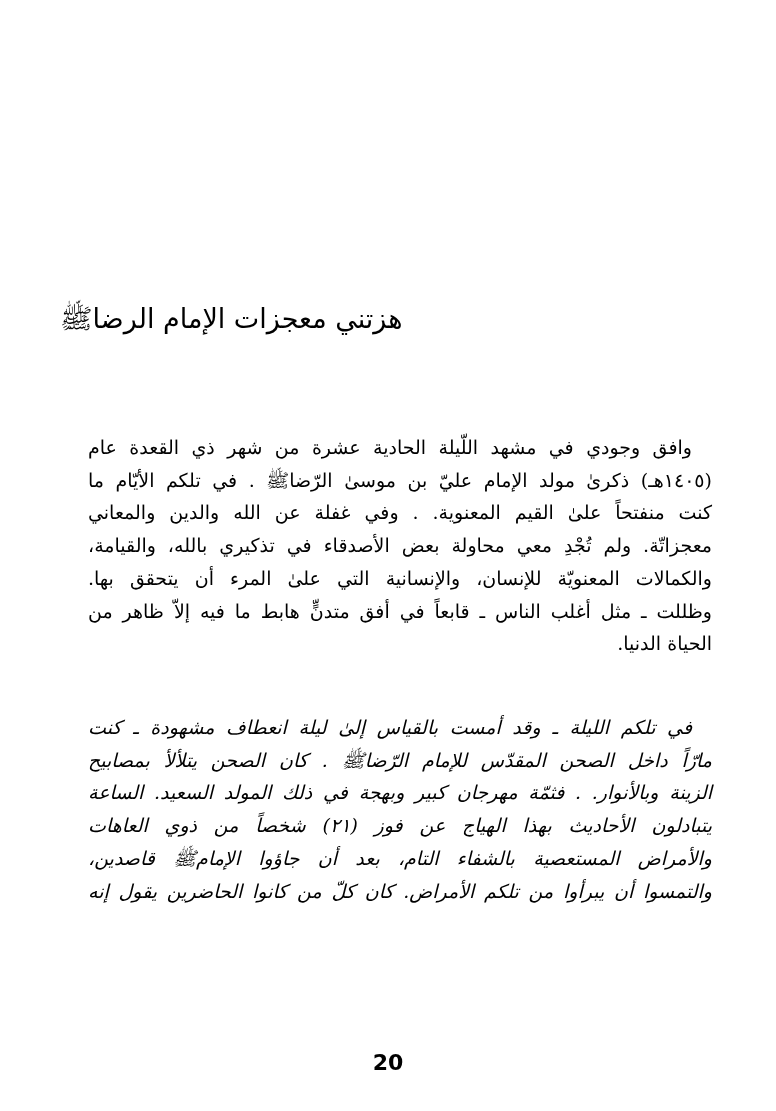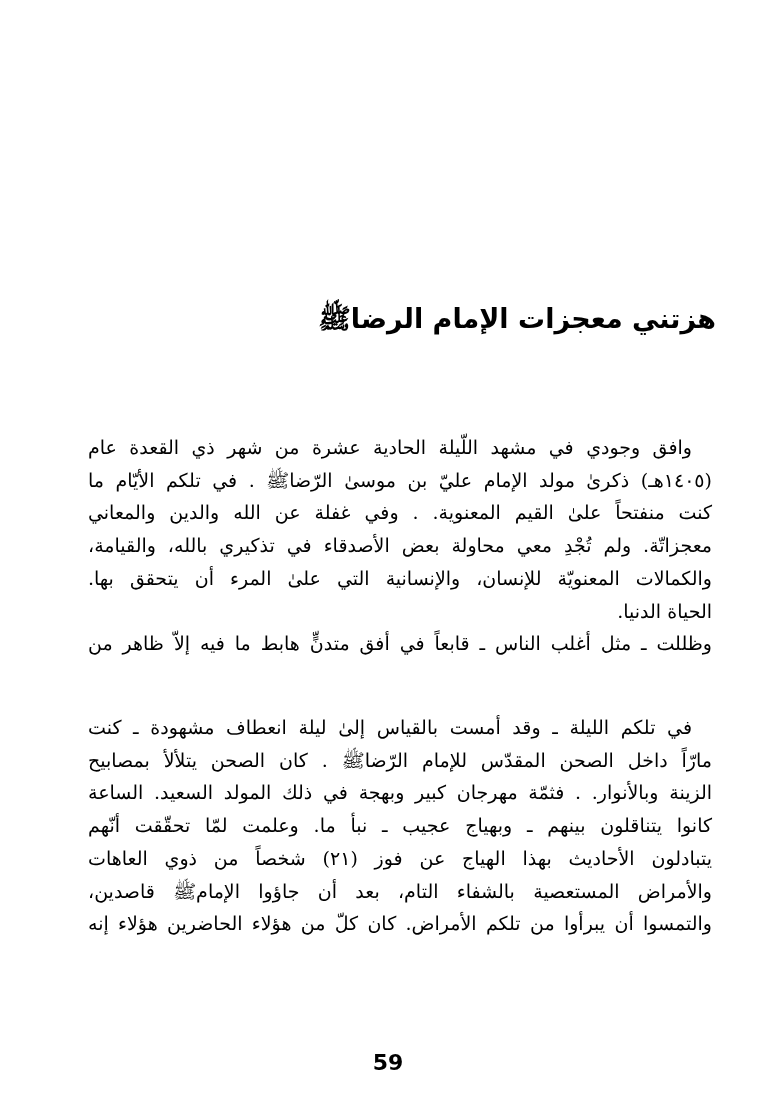--- a/index.html
+++ b/index.html
@@ -3,58 +3,57 @@
 <meta charset="utf-8">
 <style>
   html, body { margin: 0; padding: 0; background: #ffffff; }
   body {
     width: 776px; height: 1111px; position: relative; overflow: hidden;
     font-family: "DejaVu Serif", "Liberation Serif", serif; color: #000;
   }
   .page { position: absolute; left: 0; top: 0; width: 776px; height: 1111px; }
   .title {
     position: absolute; top: 296px; left: 60px; width: 656px;
-    text-align: right; direction: rtl;
-    font-family: "DejaVu Sans", sans-serif; font-weight: bold; font-size: 27px; line-height: 46px;
+    text-align: left; direction: rtl;
+    font-family: "DejaVu Sans", sans-serif; font-weight: normal; font-size: 27px; line-height: 46px;
   }
   .para {
     position: absolute; left: 76px; width: 624px; direction: rtl;
     text-align: justify; text-align-last: right;
     font-size: 19px; line-height: 32.7px; margin: 12px;
   }
   .line { display: block; text-align: justify; text-align-last: justify; white-space: nowrap; }
   .line.last { text-align-last: right; }
   .line.first { padding-right: 20px; }
   #p1 { top: 419px; }
-  #p2 { top: 699px; }
+  #p2 { top: 699px; font-style: italic; }
   .page-number {
     position: absolute; top: 1050px; left: 0; width: 776px; text-align: center;
     font-family: "DejaVu Sans", sans-serif; font-weight: bold; font-size: 22px; direction: rtl;
   }
 </style>
 </head>
 <body>
 
 <div class="page">
   <div class="title">هزتني معجزات الإمام الرضاﷺ</div>
 
   <p class="para" id="p1">
     <span class="line first">وافق وجودي في مشهد اللّيلة الحادية عشرة من شهر ذي القعدة عام</span>
     <span class="line">(١٤٠٥هـ) ذكرىٰ مولد الإمام عليّ بن موسىٰ الرّضاﷺ . في تلكم الأيّام ما</span>
     <span class="line">كنت منفتحاً علىٰ القيم المعنوية. . وفي غفلة عن الله والدين والمعاني</span>
     <span class="line">معجزاتّة. ولم تُجْدِ معي محاولة بعض الأصدقاء في تذكيري بالله، والقيامة،</span>
     <span class="line">والكمالات المعنويّة للإنسان، والإنسانية التي علىٰ المرء أن يتحقق بها.</span>
+    <span class="line">وظللت ـ مثل أغلب الناس ـ قابعاً في أفق متدنٍّ هابط ما فيه إلاّ ظاهر من</span>
     <span class="line last">الحياة الدنيا.</span>
-    <span class="line">وظللت ـ مثل أغلب الناس ـ قابعاً في أفق متدنٍّ هابط ما فيه إلاّ ظاهر من</span>
   </p>
 
   <p class="para" id="p2">
     <span class="line first">في تلكم الليلة ـ وقد أمست بالقياس إلىٰ ليلة انعطاف مشهودة ـ كنت</span>
     <span class="line">مارّاً داخل الصحن المقدّس للإمام الرّضاﷺ . كان الصحن يتلألأ بمصابيح</span>
     <span class="line">الزينة وبالأنوار. . فثمّة مهرجان كبير وبهجة في ذلك المولد السعيد. الساعة</span>
-    <span class="line">كانوا يتناقلون بينهم ـ وبهياج عجيب ـ نبأ ما. وعلمت لمّا تحقّقت أنّهم</span>
     <span class="line">يتبادلون الأحاديث بهذا الهياج عن فوز (٢١) شخصاً من ذوي العاهات</span>
     <span class="line">والأمراض المستعصية بالشفاء التام، بعد أن جاؤوا الإمامﷺ قاصدين،</span>
-    <span class="line">والتمسوا أن يبرأوا من تلكم الأمراض. كان كلّ من هؤلاء الحاضرين هؤلاء إنه</span>
+    <span class="line">والتمسوا أن يبرأوا من تلكم الأمراض. كان كلّ من كانوا الحاضرين يقول إنه</span>
   </p>
 
-  <div class="page-number">59</div>
+  <div class="page-number">20</div>
 </div>
 
 </body></html>

